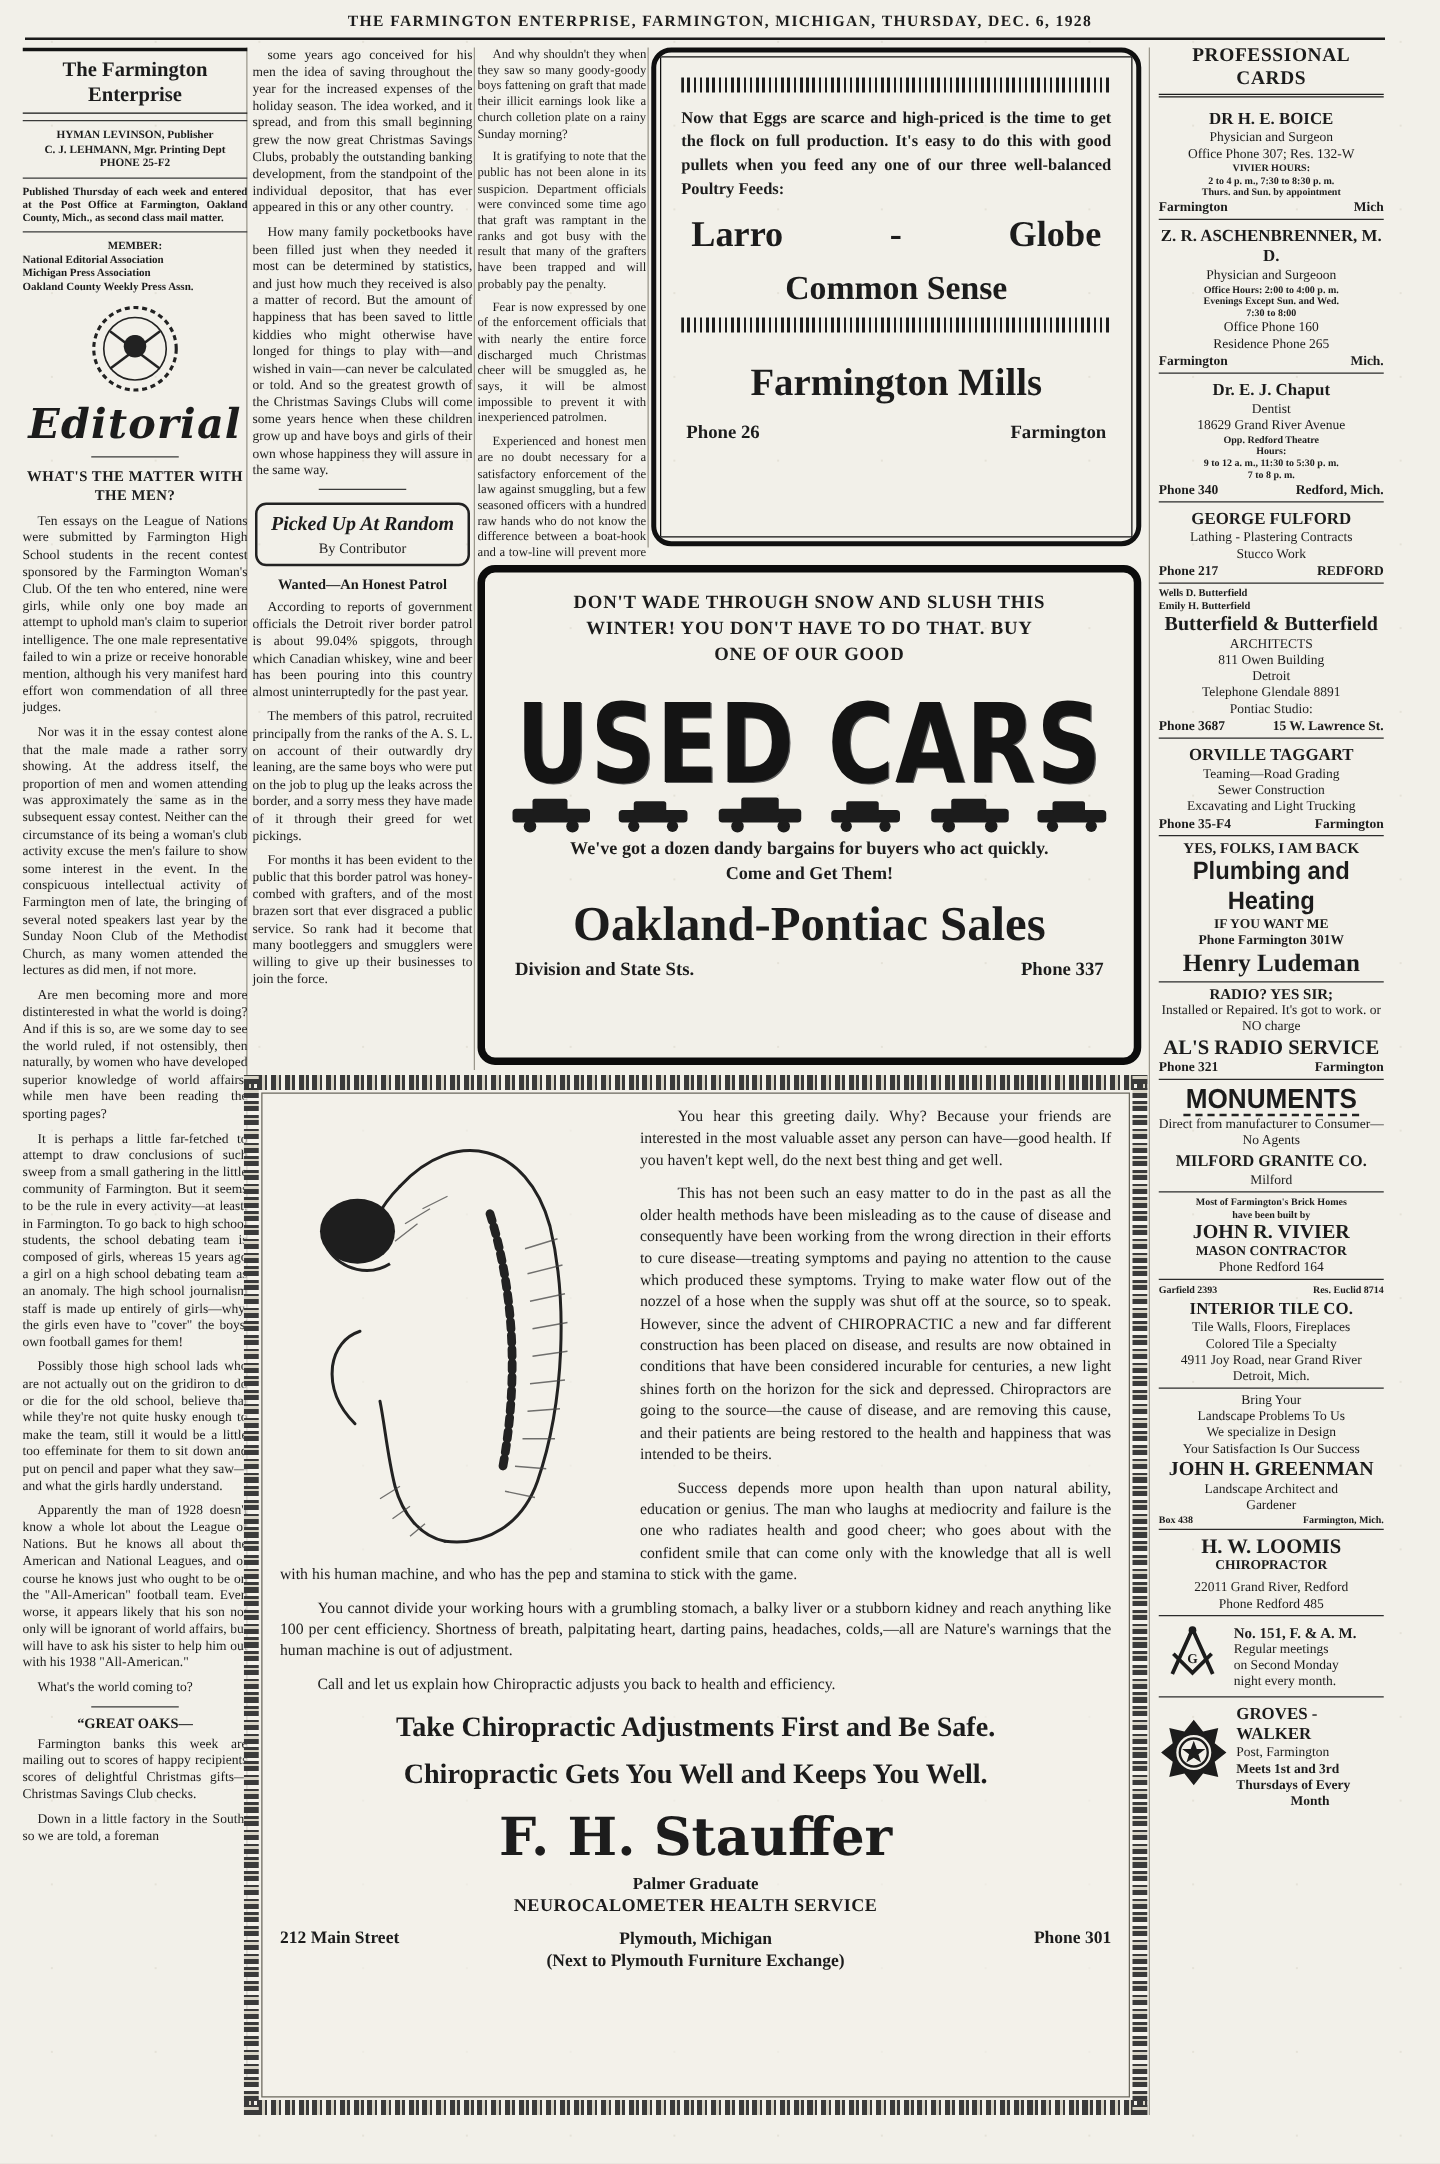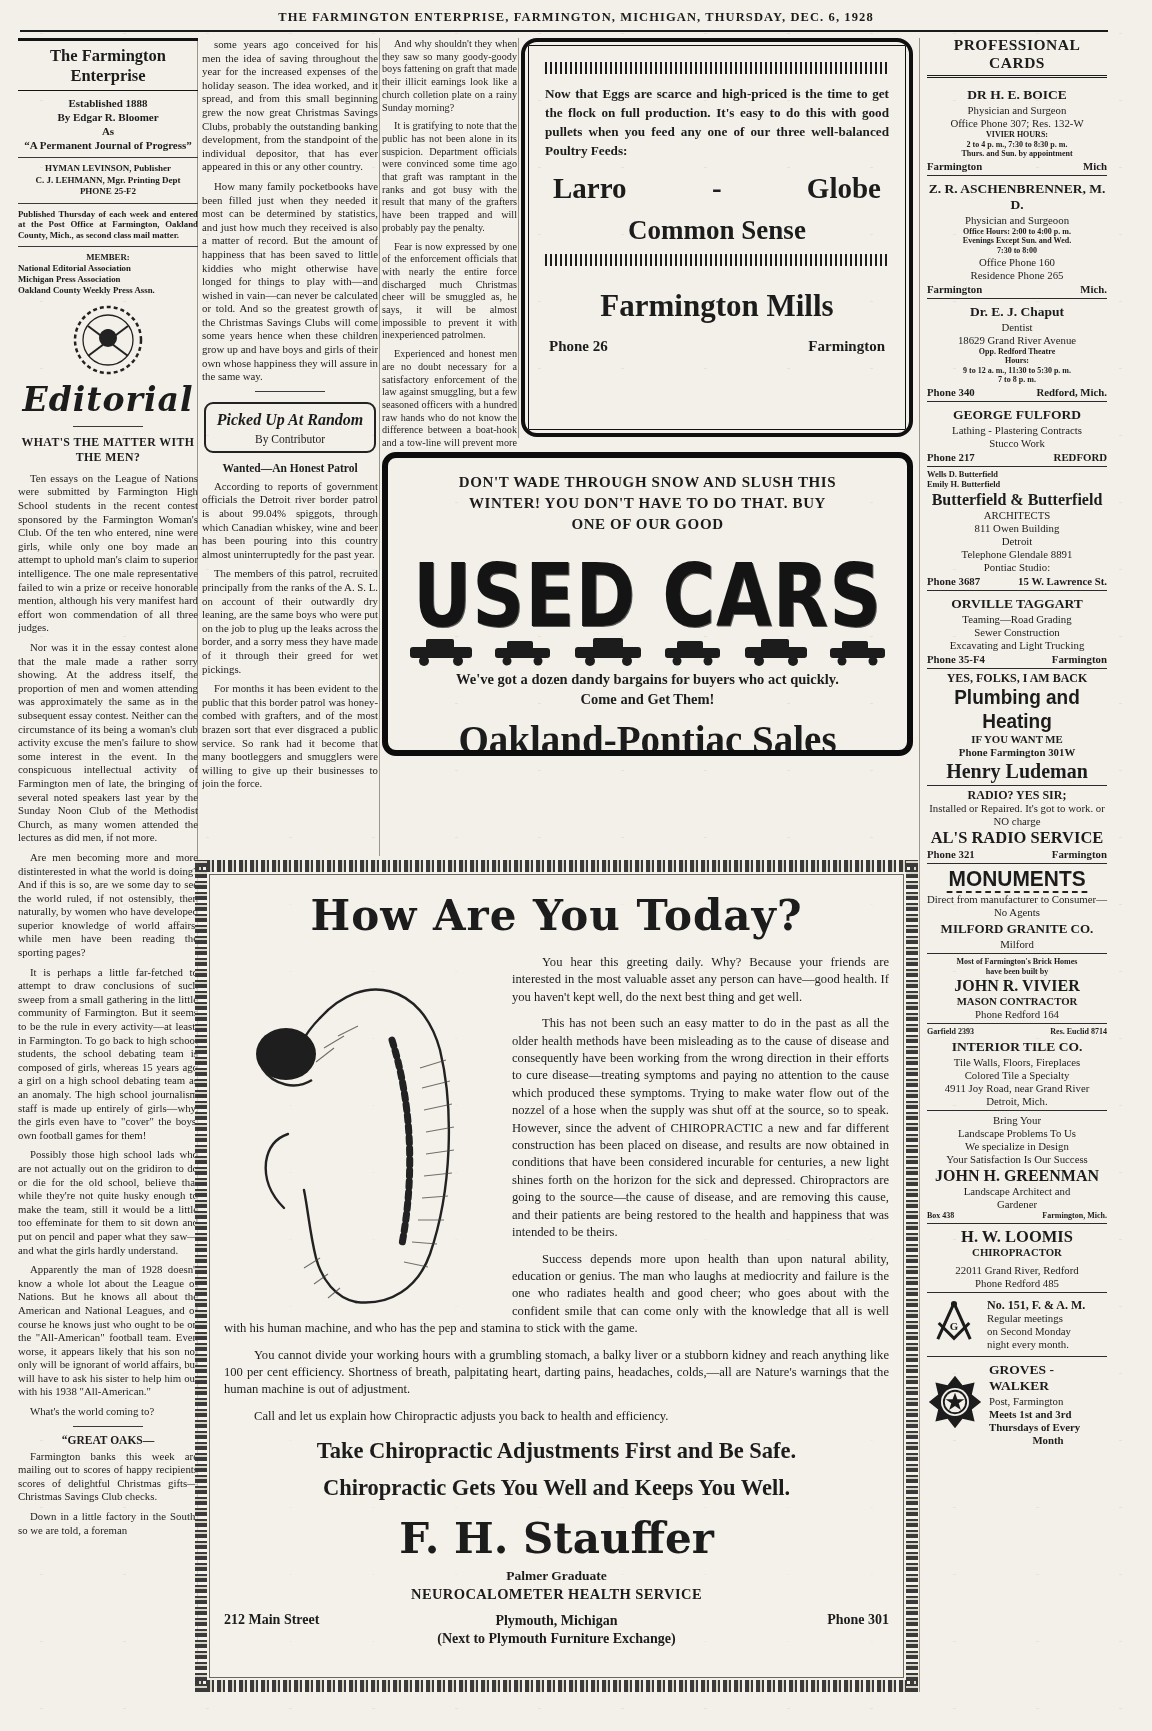--- a/index.html
+++ b/index.html
@@ -43,21 +43,21 @@
   #poultry{left:521px;top:38px;width:392px;height:399px;border:4px solid #101010;border-radius:16px;padding:3px;overflow:hidden;}
   .poultry-in{border:1px solid #101010;height:100%;padding:12px 16px;overflow:hidden;}
   .hatchbar{height:12px;background:repeating-linear-gradient(90deg,#1d1d1d 0 2px,transparent 2px 5px);margin:4px 0 10px;}
   .poultry-body{font-size:13.2px;line-height:19px;font-weight:bold;text-align:justify;margin:4px 0 12px;}
   .brands{display:flex;justify-content:space-between;align-items:baseline;padding:0 8px;
           font-size:29px;font-weight:bold;}
   .common{text-align:center;font-size:27px;font-weight:bold;margin:10px 0 8px;}
   .mills{text-align:center;font-size:31px;font-weight:bold;margin:22px 0 14px;}
   .ad-foot{display:flex;justify-content:space-between;font-weight:bold;font-size:15px;padding:0 4px;}
   
-  #usedcars{left:382px;top:452px;width:531px;height:304px;border:6px solid #0c0c0c;border-radius:14px;
+  #usedcars{left:382px;top:452px;width:531px;height:400px;border:6px solid #0c0c0c;border-radius:14px;
             padding:14px 20px 10px;overflow:hidden;}
   .uc-line{text-align:center;font-weight:bold;font-size:15px;line-height:21px;letter-spacing:.6px;}
   .uc-display{text-align:center;font-family:"DejaVu Sans","Liberation Sans",sans-serif;font-weight:bold;
               font-size:72px;letter-spacing:1px;transform:scaleY(1.22);transform-origin:center;
               margin:18px 0 0;color:#141414;text-shadow:1px 1px 0 #5a5a5a;}
   .uc-cars{display:block;margin:-4px auto 2px;}
   .uc-pitch{text-align:center;font-weight:bold;font-size:14.5px;line-height:20px;}
   .uc-company{text-align:center;font-weight:bold;font-size:39px;margin:8px 0 6px;}
   
   #profcol{left:927px;top:36px;width:180px;}
@@ -102,26 +102,20 @@
   <div class="abs" id="dateline">THE FARMINGTON ENTERPRISE, FARMINGTON, MICHIGAN, THURSDAY, DEC. 6, 1928</div>
   <div class="abs" id="toprule"></div>
 
   <div class="abs vrule" style="left:197px;top:38px;height:1630px;"></div>
   <div class="abs vrule" style="left:379px;top:38px;height:818px;"></div>
   <div class="abs vrule" style="left:518px;top:38px;height:400px;"></div>
   <div class="abs vrule" style="left:919px;top:38px;height:1654px;"></div>
 
   <div class="abs" id="col1">
     <div class="m-title">The Farmington Enterprise</div>
-    <div class="m-center">
-      <div>Established 1888</div>
-      <div>By Edgar R. Bloomer</div>
-      <div>As</div>
-      <div>“A Permanent Journal of Progress”</div>
-    </div>
     <hr class="thin">
     <div class="m-pub">
       <div>HYMAN LEVINSON, Publisher</div>
       <div>C. J. LEHMANN, Mgr. Printing Dept</div>
       <div>PHONE 25-F2</div>
     </div>
     <hr class="thin">
     <div class="m-note">Published Thursday of each week and entered at the Post Office at Farmington, Oakland County, Mich., as second class mail matter.</div>
     <hr class="thin">
     <div class="m-member">
@@ -436,21 +430,20 @@
       </div>
     </div>
   </div>
 
   <div class="abs" id="chiro">
     <div class="lace" style="left:0;right:0;top:0;height:12px;"></div>
     <div class="lace" style="left:0;right:0;bottom:0;height:12px;"></div>
     <div class="laceV" style="top:0;bottom:0;left:0;width:12px;"></div>
     <div class="laceV" style="top:0;bottom:0;right:0;width:12px;"></div>
     <div class="chiro-in">
-      <div class="chiro-head">How Are You Today?</div>
       <span>
         <svg class="chiro-fig" viewBox="0 0 268 356">
           <g fill="none" stroke="#222" stroke-width="2.4" stroke-linecap="round">
             <path d="M96 60 C140 12 198 26 216 92 C230 150 228 232 206 296 C194 330 166 348 132 344"></path>
             <path d="M96 60 C80 76 70 96 66 118"></path>
             <path d="M132 344 C112 340 98 322 92 300 C86 276 84 252 80 232"></path>
             <path d="M168 82 C186 140 192 210 178 286" stroke-width="7" stroke-dasharray="6 5"></path>
             <path d="M60 250 C48 238 40 222 42 204 C44 190 52 180 64 176"></path>
           </g>
           <ellipse cx="62" cy="96" rx="30" ry="26" fill="#1e1e1e"></ellipse>

